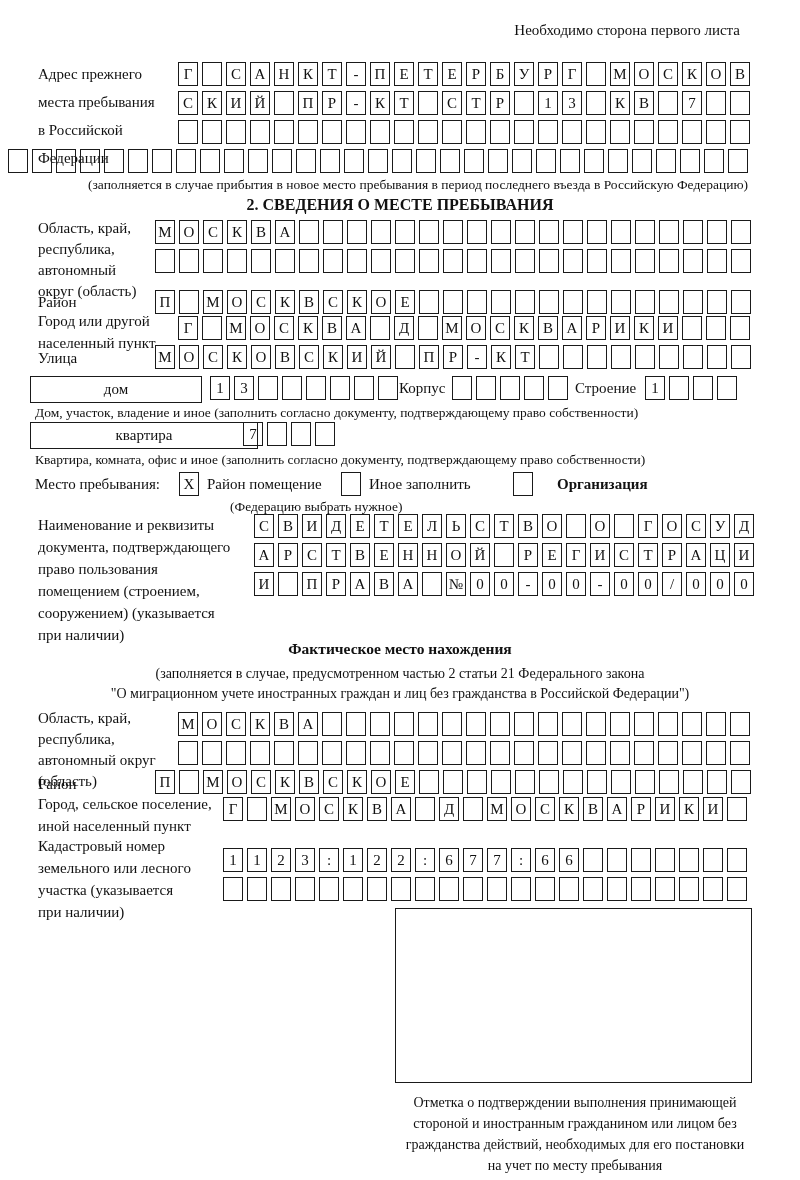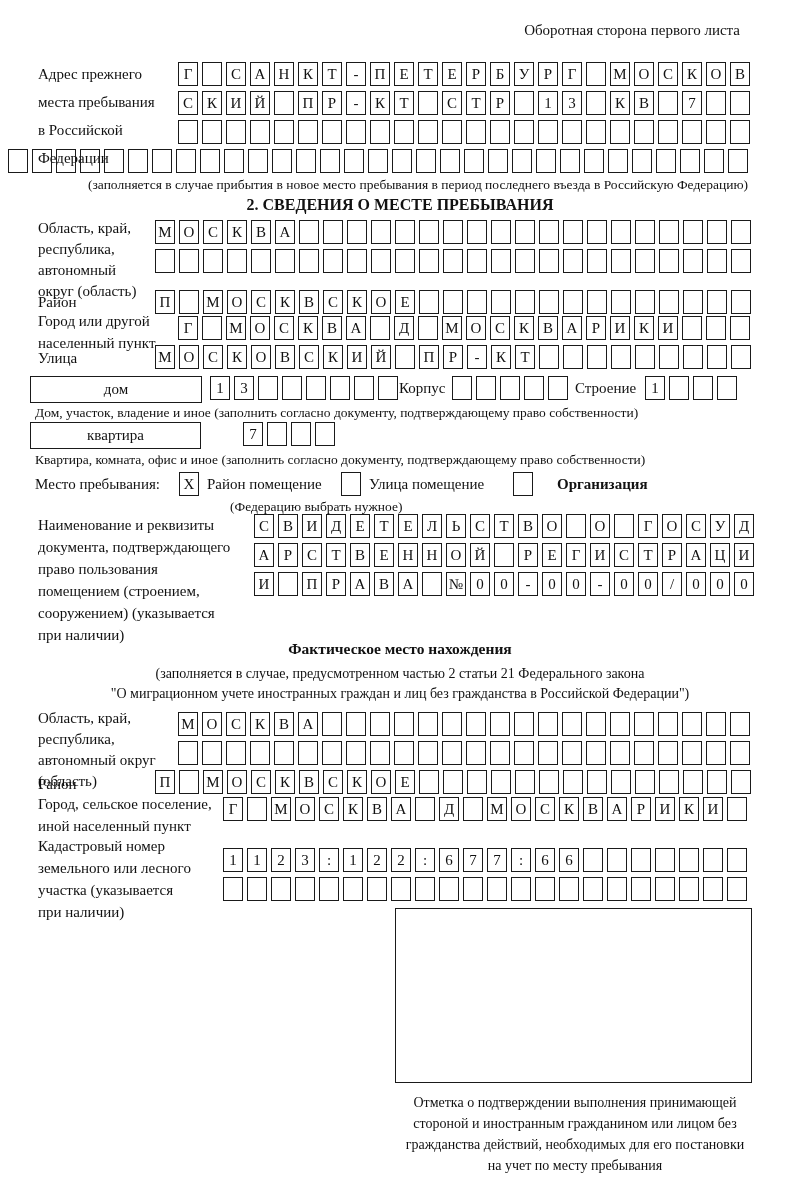--- a/index.html
+++ b/index.html
@@ -41,21 +41,21 @@
   }
   .stampbox {
     position:absolute;
     border:1.6px solid #1a1a1a;
     background:#fff;
   }
 </style>
 </head>
 <body>
 
-<div class="abs" style="top:22px; right:60px; font-size:15px;">Оборотная сторона первого листа</div>
+<div class="abs" style="top:22px; right:60px; font-size:15px;">Необходимо сторона первого листа</div>
 
 <div class="abs label label-wide" style="left:38px; top:60px;">Адрес прежнего
 места пребывания
 в Российской
 Федерации</div>
 <div class="row" style="left:178px; top:62px;">
     <span class="cell">Г</span>
     <span class="cell"></span>
     <span class="cell">С</span>
     <span class="cell">А</span>
@@ -336,34 +336,34 @@
   </div>
 <div class="abs" style="left:575px; top:380px; font-size:15px;">Строение</div>
 <div class="row" style="left:645px; top:376px;">
     <span class="cell">1</span>
     <span class="cell"></span>
     <span class="cell"></span>
     <span class="cell"></span>
   </div>
 <div class="abs note" style="left:35px; top:405px;">Дом, участок, владение и иное (заполнить согласно документу, подтверждающему право собственности)</div>
 
-<div class="widebox" style="left:30px; top:422px; width:171px; height:27px;">квартира</div>
+<div class="widebox" style="left:30px; top:422px; width:228px; height:27px;">квартира</div>
 <div class="row" style="left:243px; top:422px;">
     <span class="cell">7</span>
     <span class="cell"></span>
     <span class="cell"></span>
     <span class="cell"></span>
   </div>
 <div class="abs note" style="left:35px; top:452px;">Квартира, комната, офис и иное (заполнить согласно документу, подтверждающему право собственности)</div>
 
 <div class="abs" style="left:35px; top:476px; font-size:15px;">Место пребывания:</div>
 <div class="chk" style="left:179px; top:472px;">X</div>
 <div class="abs" style="left:207px; top:476px; font-size:15px;">Район помещение</div>
 <div class="chk" style="left:341px; top:472px;"></div>
-<div class="abs" style="left:369px; top:476px; font-size:15px;">Улица помещение</div>
+<div class="abs" style="left:369px; top:476px; font-size:15px;">Иное заполнить</div>
 <div class="chk" style="left:513px; top:472px;"></div>
 <div class="abs" style="left:557px; top:476px; font-size:15px;font-weight:bold;">Организация</div>
 <div class="abs note" style="left:230px; top:499px;">(Федерацию выбрать нужное)</div>
 
 <div class="abs label label-2" style="left:38px; top:514px;">Наименование и реквизиты
 документа, подтверждающего
 право пользования
 помещением (строением,
 сооружением) (указывается
 при наличии)</div>

